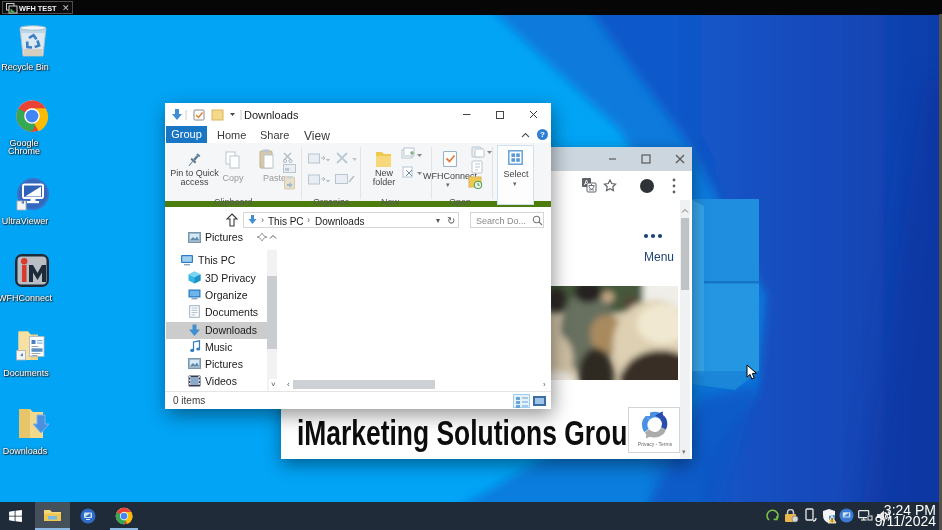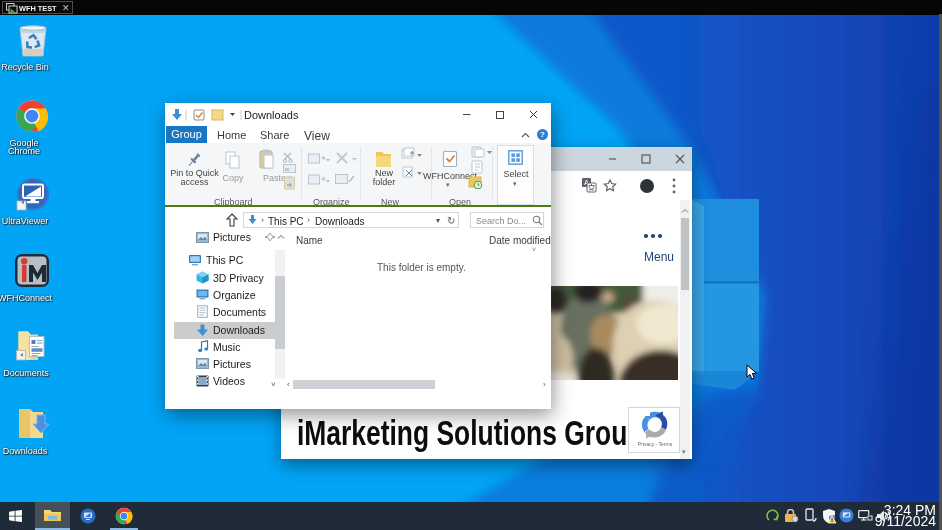--- a/index.html
+++ b/index.html
@@ -293,21 +293,21 @@
     <div class="abs" style="left:1px;top:0;width:41px;height:17px;background:#1976c5;color:#fff;text-align:center;line-height:17px;font-size:11px;">Group</div>
     <span class="abs" style="left:52px;top:3px;font-size:11px;color:#3b3b3b;">Home</span>
     <span class="abs" style="left:95px;top:3px;font-size:11px;color:#3b3b3b;">Share</span>
     <span class="abs" style="left:139px;top:3px;font-size:12px;color:#3b3b3b;">View</span>
     <svg class="abs" style="left:356px;top:6px" width="9" height="6" viewBox="0 0 9 6">
         <polyline points="1,5 4.5,1.5 8,5" fill="none" stroke="#555" stroke-width="1.1"></polyline>
       </svg>
     <div class="abs" style="left:372px;top:3px;width:11px;height:11px;border-radius:50%;background:#2e7ed3;color:#fff;font-size:8px;font-weight:bold;text-align:center;line-height:11px;">?</div>
   </div>
 
-  <div class="abs" style="left:0;top:40px;width:386px;height:64px;background:#f5f6f7;border-bottom:2px solid #4d7c0f;font-size:9px;color:#444;">
+  <div class="abs" style="left:0;top:40px;width:386px;height:64px;background:#f5f6f7;border-bottom:6px solid #4d7c0f;font-size:9px;color:#444;">
 
     <svg class="abs" style="left:20px;top:8px" width="18" height="18" viewBox="0 0 18 18">
       <g transform="rotate(42 9 9)">
         <rect x="7.1" y="1.5" width="3.8" height="1.8" fill="#5f7d95"></rect>
         <rect x="7.8" y="3.3" width="2.4" height="5.5" fill="#5f7d95"></rect>
         <rect x="5.8" y="8.8" width="6.4" height="2.2" rx="1" fill="#5f7d95"></rect>
         <rect x="8.6" y="11" width="0.9" height="5.5" fill="#5f7d95"></rect>
       </g>
     </svg>
     <div class="abs" style="left:2px;top:26px;width:55px;text-align:center;line-height:9px;">Pin to Quick<br>access</div>
@@ -438,29 +438,22 @@
     </div>
     <div class="abs" style="left:305px;top:4px;width:74px;height:16px;border:1px solid #d6d6d6;background:#fff;">
       <span class="abs" style="left:5px;top:2.5px;font-size:9px;color:#8a8a8a;">Search Do...</span>
       <svg class="abs" style="left:61px;top:2px" width="11" height="11" viewBox="0 0 11 11">
           <circle cx="4.5" cy="4.5" r="3.2" fill="none" stroke="#777" stroke-width="1.1"></circle>
           <line x1="7" y1="7" x2="10" y2="10" stroke="#777" stroke-width="1.1"></line>
         </svg>
     </div>
   </div>
 
-  <div class="abs" style="left:0;top:131px;width:386px;height:157px;background:#fff;">
-
-    <span class="abs" style="left:131px;top:1px;font-size:10px;color:#3b3b3b;">Name</span>
-    <span class="abs" style="left:324px;top:1px;font-size:10px;color:#3b3b3b;">Date modified</span>
-    <span class="abs" style="left:367px;top:12px;font-size:7px;color:#777;">˅</span>
-    <span class="abs" style="left:212px;top:28px;font-size:10px;color:#555;">This folder is empty.</span>
-  </div>
-
-  <div class="abs" style="left:0;top:125px;width:120px;height:163px;background:#fff;font-size:10.5px;color:#1a1a1a;margin-left:8px;">
+
+  <div class="abs" style="left:0;top:125px;width:120px;height:163px;background:#fff;font-size:10.5px;color:#1a1a1a;">
 
     <svg class="abs" style="left:23px;top:4px" width="13" height="11" viewBox="0 0 13 11">
         <rect x="0.5" y="0.5" width="12" height="10" fill="#9db8cc" stroke="#7a97ad"></rect>
         <rect x="2" y="2" width="9" height="6" fill="#d8e8f4"></rect>
         <polygon points="2,8 5,5 7,7 9,4.5 11,8" fill="#5b8aa8"></polygon>
       </svg>
     <span class="abs" style="left:40px;top:3px;">Pictures</span>
     <svg class="abs" style="left:92px;top:5px" width="10" height="9" viewBox="0 0 10 9">
         <path d="M5 0 l2 3 3 1 -3 1 -2 3 -2 -3 -3 -1 3 -1 z" fill="none" stroke="#888" stroke-width="0.8"></path>
       </svg>
@@ -532,20 +525,39 @@
     </div>
   </div>
 
   <div class="abs" style="left:104px;top:276px;width:282px;height:12px;background:#fff;">
     <span class="abs" style="left:2px;top:1px;font-size:8px;color:#555;">˅</span>
     <span class="abs" style="left:18px;top:1px;font-size:8px;color:#555;">‹</span>
     <div class="abs" style="left:24px;top:1px;width:142px;height:9px;background:#cdd1d5;"></div>
     <span class="abs" style="left:274px;top:1px;font-size:8px;color:#555;">›</span>
   </div>
 
+  <div class="abs" style="left:0;top:288px;width:386px;height:18px;background:#fff;border-top:1px solid #e4e4e4;">
+    <span class="abs" style="left:8px;top:3px;font-size:10px;color:#3b3b3b;">0 items</span>
+    <div class="abs" style="left:348px;top:2px;width:17px;height:14px;border:1px solid #9ecdf0;background:#e6f2fa;">
+      <svg width="15" height="12" viewBox="0 0 15 12" style="margin:0.5px">
+          <rect x="1" y="1" width="4" height="3" fill="#6aa3d8"></rect>
+          <line x1="7" y1="2" x2="13" y2="2" stroke="#6aa3d8"></line>
+          <rect x="1" y="5" width="4" height="3" fill="#6aa3d8"></rect>
+          <line x1="7" y1="6" x2="13" y2="6" stroke="#6aa3d8"></line>
+          <rect x="1" y="9" width="4" height="3" fill="#6aa3d8"></rect>
+          <line x1="7" y1="10" x2="13" y2="10" stroke="#6aa3d8"></line>
+        </svg>
+    </div>
+    <div class="abs" style="left:367px;top:2px;width:15px;height:14px;">
+      <svg width="13" height="12" viewBox="0 0 13 12" style="margin:1px">
+          <rect x="0" y="1" width="13" height="10" fill="#3a6ea5"></rect>
+          <rect x="2" y="3" width="9" height="6" fill="#9fc4e8"></rect>
+        </svg>
+    </div>
+  </div>
 </div>
 
 <div id="taskbar">
   <svg class="abs" style="left:9px;top:8px" width="13" height="12" viewBox="0 0 15 14">
     <polygon points="0,2 6.5,1 6.5,6.6 0,6.6" fill="#fff"></polygon>
     <polygon points="7.5,0.9 15,0 15,6.6 7.5,6.6" fill="#fff"></polygon>
     <polygon points="0,7.5 6.5,7.5 6.5,13 0,12" fill="#fff"></polygon>
     <polygon points="7.5,7.5 15,7.5 15,14 7.5,13.2" fill="#fff"></polygon>
   </svg>
   <div class="abs" style="left:35px;top:0;width:35px;height:28px;background:#46505a;border-bottom:2px solid #8ab8e2;">

